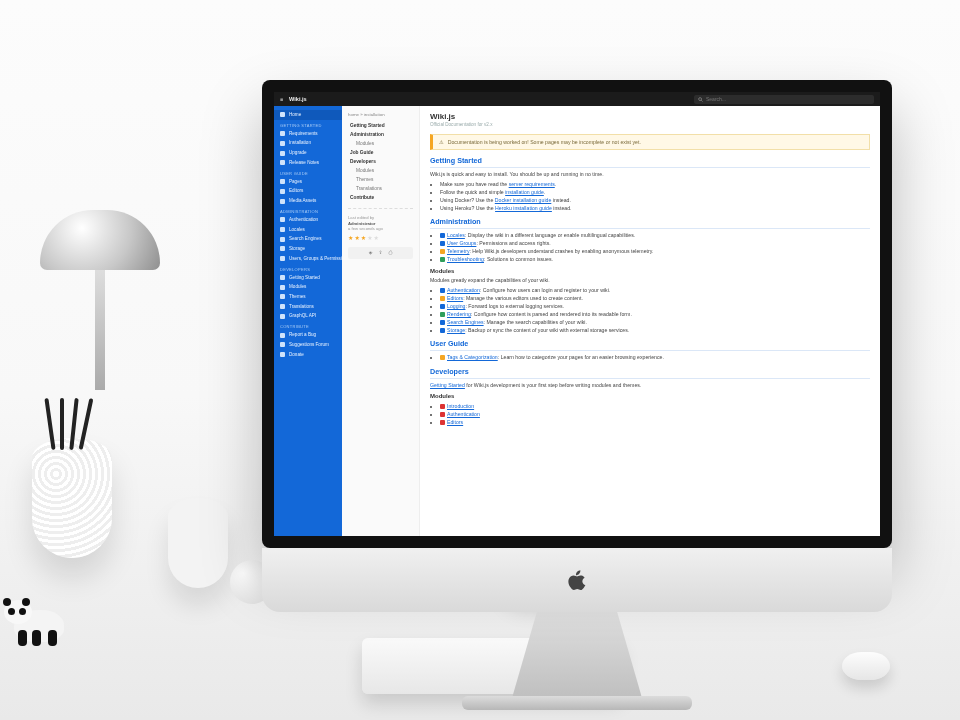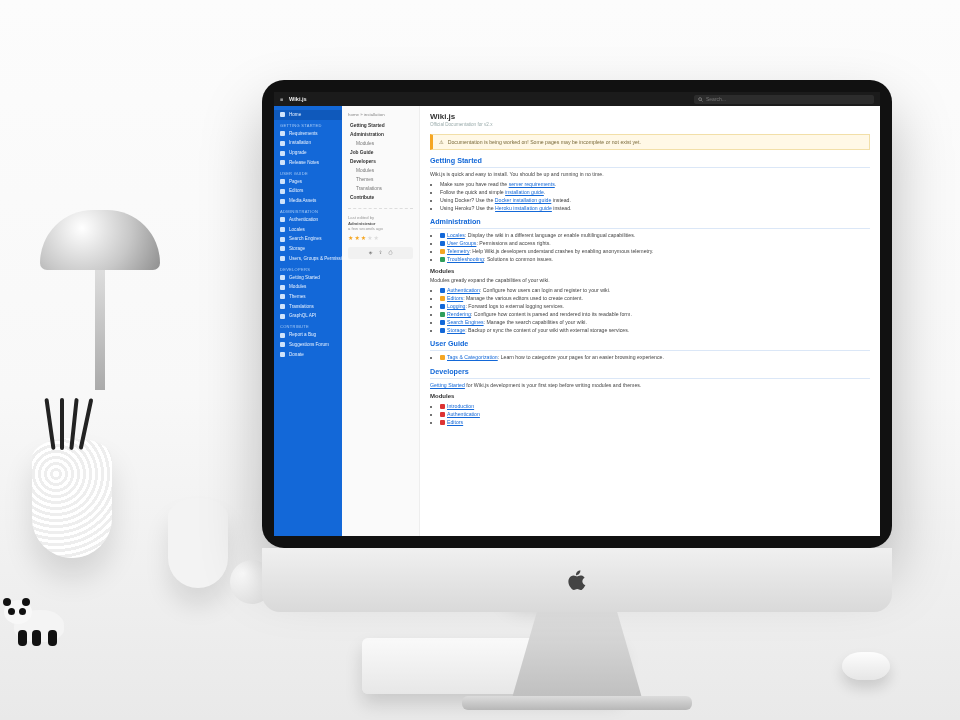--- a/index.html
+++ b/index.html
@@ -3,21 +3,21 @@
 <meta charset="utf-8">
 <style>
   * { margin: 0; padding: 0; box-sizing: border-box; }
   body { background: #f5f5f5; font-family: -apple-system, BlinkMacSystemFont, "Segoe UI", sans-serif; width: 960px; height: 720px; overflow: hidden; position: relative; }
 
   
   .scene { position: absolute; inset: 0; background: linear-gradient(180deg, #fcfcfc 0%, #f8f8f8 55%, #e9e9e9 100%); }
 
   
   .imac { position: absolute; left: 262px; top: 80px; width: 630px; height: 468px; }
-  .imac-bezel { position: absolute; inset: 0; background: #111; border-radius: 22px; box-shadow: 0 30px 60px rgba(0,0,0,.25); }
+  .imac-bezel { position: absolute; inset: 0; background: #111; border-radius: 8px; box-shadow: 0 30px 60px rgba(0,0,0,.25); }
   .imac-chin { position: absolute; left: 0; right: 0; bottom: -64px; height: 64px; background: linear-gradient(180deg,#f0f0f0,#d9d9d9); border-radius: 0 0 18px 18px; display:flex; align-items:center; justify-content:center; }
   .apple-logo { width: 22px; height: 26px; color:#444; }
   .imac-stand { position:absolute; left: 50%; transform:translateX(-50%); bottom:-150px; width: 130px; height: 90px; background: linear-gradient(180deg,#e0e0e0,#bfbfbf); clip-path: polygon(20% 0,80% 0,100% 100%,0 100%); border-radius: 4px; }
   .imac-foot { position:absolute; left:50%; transform:translateX(-50%); bottom:-162px; width:230px; height:14px; background: linear-gradient(180deg,#dcdcdc,#b7b7b7); border-radius: 6px; }
 
   
   .screen { position: absolute; left: 12px; right: 12px; top: 12px; bottom: 12px; background: #fff; display:flex; flex-direction: column; font-size: 5.2px; line-height: 1.25; color:#222; overflow:hidden; }
 
   
   .topbar { height: 14px; background: #1b1b1b; display:flex; align-items:center; gap:6px; padding: 0 6px; color:#eee; }

